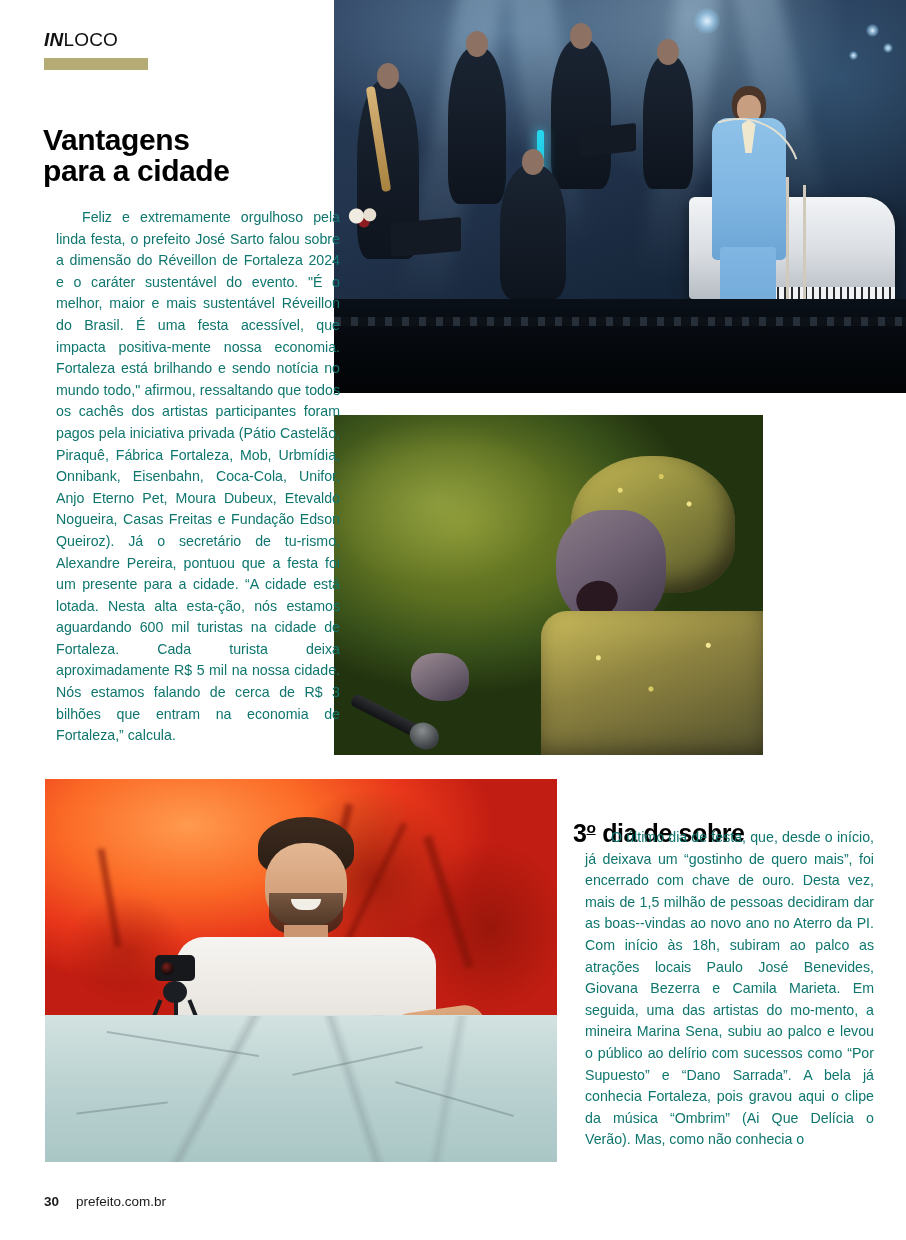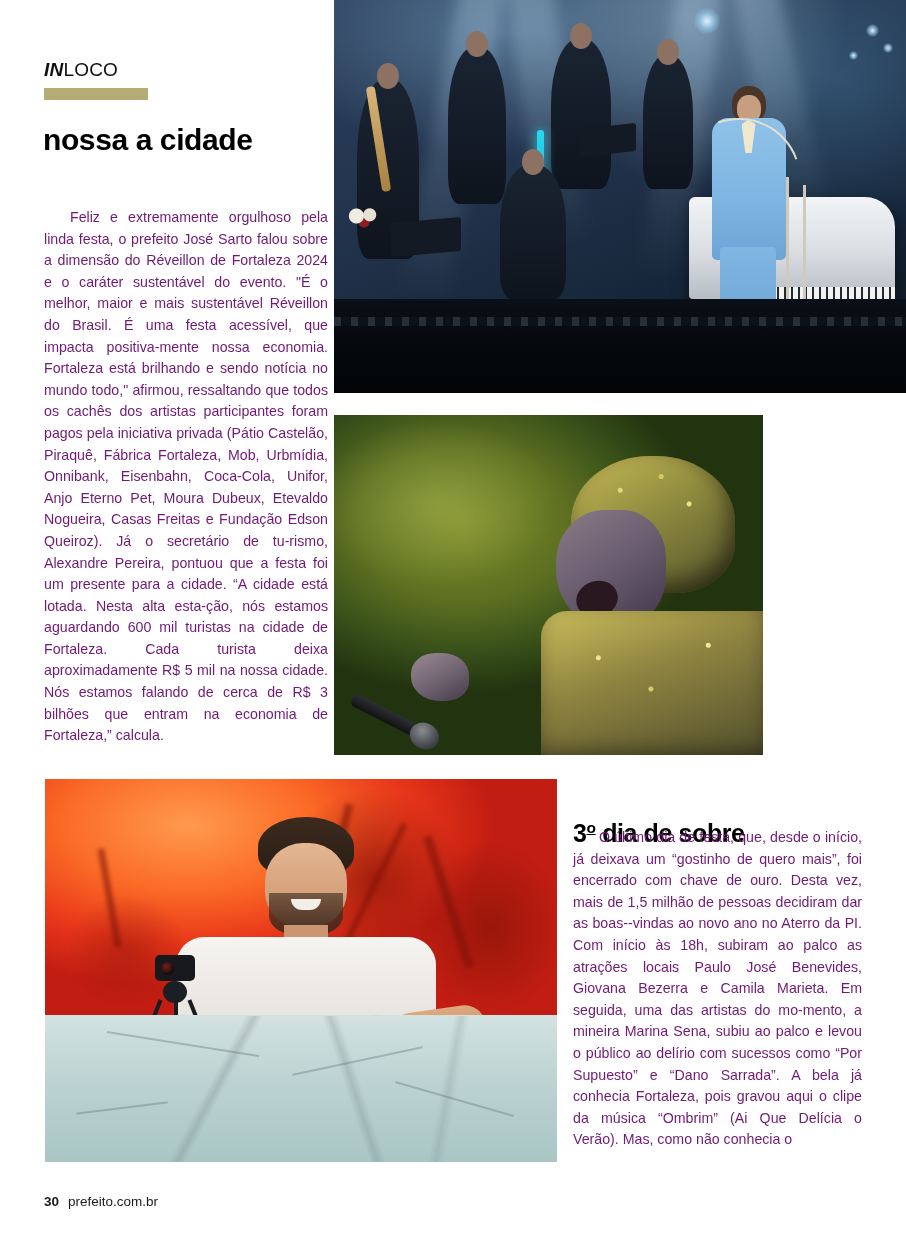--- a/index.html
+++ b/index.html
@@ -15,21 +15,20 @@
     font-family: "Liberation Sans", sans-serif;
     color: #1b1b1b;
   }
 
   
   #masthead {
     position: absolute;
     left: 44px;
     top: 30px;
     width: 104px;
-    margin-top: 30px;
   }
   #masthead-word {
     font-size: 19px;
     letter-spacing: 0.2px;
     line-height: 1;
     white-space: nowrap;
     color: #111111;
   }
   #masthead-word .mh-in {
     font-weight: 800;
@@ -45,22 +44,23 @@
     background: #b5ab75;
   }
 
   
   .col-text {
     position: absolute;
     font-size: 14.2px;
     line-height: 21.6px;
     text-align: justify;
     text-justify: inter-word;
-    color: #701a75;
+    color: #0f766e;
     hyphens: none;
+    margin-left: 12px;
   }
   .col-text p { margin: 0; }
   .col-text p.indent { text-indent: 26px; }
 
   #col-left {
     left: 44px;
     top: 207px;
     width: 284px;
   }
   #col-right {
@@ -102,21 +102,21 @@
     text-underline-offset: 1px;
   }
 
   
   #footer {
     position: absolute;
     left: 44px;
     top: 1194px;
     display: flex;
     align-items: baseline;
-    gap: 9px;
+    gap: 17px;
     font-size: 13.5px;
     color: #1b1b1b;
   }
   #footer .pg { font-weight: 800; }
   #footer .site { font-weight: 400; }
 
   
   .photo {
     position: absolute;
     overflow: hidden;
@@ -489,21 +489,22 @@
     </div>
     <div class="hand"></div>
     <div class="mic">
       <span class="body"></span>
       <span class="head"></span>
     </div>
   </div>
 </div>
 
 <h1 id="headline">
-  <span class="hl-line">nossa a cidade</span>
+  <span class="hl-line">Vantagens</span>
+  <span class="hl-line">para a cidade</span>
 </h1>
 
 <div class="col-text" id="col-left">
   <p class="indent">Feliz e extremamente orgulhoso pela linda festa, o prefeito José Sarto falou sobre a dimensão do Réveillon de Fortaleza 2024 e o caráter sustentável do evento. "É o melhor, maior e mais sustentável Réveillon do Brasil. É uma festa acessível, que impacta positiva-mente nossa economia. Fortaleza está brilhando e sendo notícia no mundo todo," afirmou, ressaltando que todos os cachês dos artistas participantes foram pagos pela iniciativa privada (Pátio Castelão, Piraquê, Fábrica Fortaleza, Mob, Urbmídia, Onnibank, Eisenbahn, Coca-Cola, Unifor, Anjo Eterno Pet, Moura Dubeux, Etevaldo Nogueira, Casas Freitas e Fundação Edson Queiroz). Já o secretário de tu-rismo, Alexandre Pereira, pontuou que a festa foi um presente para a cidade. “A cidade está lotada. Nesta alta esta-ção, nós estamos aguardando 600 mil turistas na cidade de Fortaleza. Cada turista deixa aproximadamente R$ 5 mil na nossa cidade. Nós estamos falando de cerca de R$ 3 bilhões que entram na economia de Fortaleza,” calcula.</p>
 </div>
 
 <div class="photo" id="photo-dj-red">
   <div class="scene">
     <div class="bg"></div>
     <div class="flare f1"></div>

